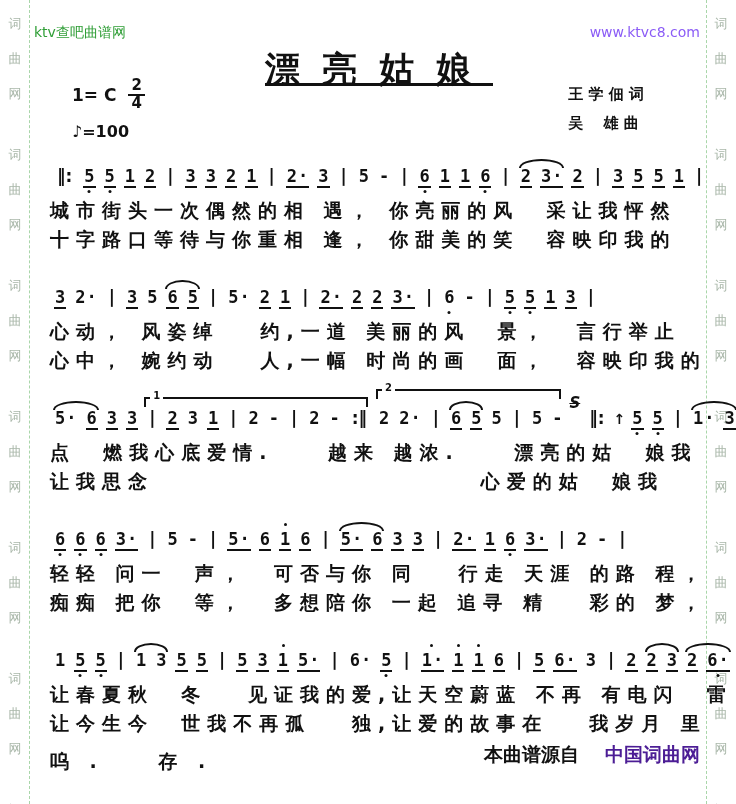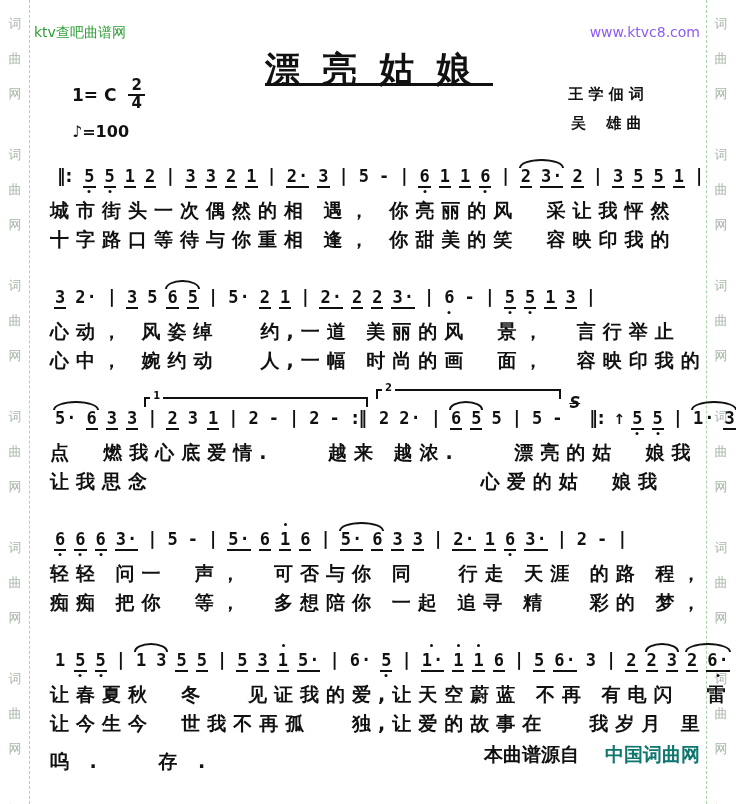--- a/index.html
+++ b/index.html
@@ -20,21 +20,21 @@
   .sitelink.left{left:34px;}
   .sitelink.right{right:36px;}
   .title{position:absolute;top:46px;left:0;right:0;text-align:center;font-size:35px;
          font-weight:700;letter-spacing:22px;text-indent:22px;text-decoration:underline;}
   .keyblock{position:absolute;top:78px;left:72px;font-size:17px;font-weight:700;}
   .keyline{display:flex;align-items:center;}
   .frac{display:inline-block;text-align:center;margin-left:12px;font-size:15px;line-height:1.05;}
   .frac .num{display:block;border-bottom:2px solid #111;padding:0 3px;}
   .frac .den{display:block;}
   .tempo{margin-top:10px;font-size:16px;}
-  .credits{position:absolute;top:80px;right:92px;text-align:center;font-size:15px;font-weight:700;line-height:1.9;}
+  .credits{position:absolute;top:80px;right:92px;text-align:left;font-size:15px;font-weight:700;line-height:1.9;}
   
   .score{position:absolute;top:142px;left:50px;right:34px;}
   .system{margin-bottom:9px;}
   .notation{white-space:nowrap;height:46px;display:flex;align-items:flex-end;padding-bottom:8px;}
   .note{display:inline-block;position:relative;margin:0 4px;font-family:"DejaVu Sans Mono",monospace;
         font-size:17px;font-weight:700;line-height:20px;padding:0 1px;}
   .note.u1{border-bottom:2px solid #111;}
   .note .lo{position:absolute;left:50%;bottom:-7px;width:3px;height:3px;background:#111;border-radius:50%;transform:translateX(-50%);}
   .note .hi{position:absolute;left:40%;top:-6px;width:3px;height:3px;background:#111;border-radius:50%;}
   .aug{font-weight:700;margin-left:1px;}
@@ -180,15 +180,15 @@
         </div>
         <div class="lyric">让春夏秋  冬   见证我的爱,让天空蔚蓝 不再 有电闪  雷</div>
         <div class="lyric">让今生今  世我不再孤   独,让爱的故事在   我岁月 里</div>
       </div>
       <div class="system">
         <div class="lyric">呜 .    存 .</div>
       </div>
     </div>
 
   <div class="footer">
-    <span>本曲谱源自</span><span class="brand" id="brand" style="color: #0f766e;">中国词曲网</span>
+    <span>本曲谱源自</span><span class="brand" id="brand" style="color: #4c1d95;">中国词曲网</span>
   </div>
 </div>
 
 </body></html>

